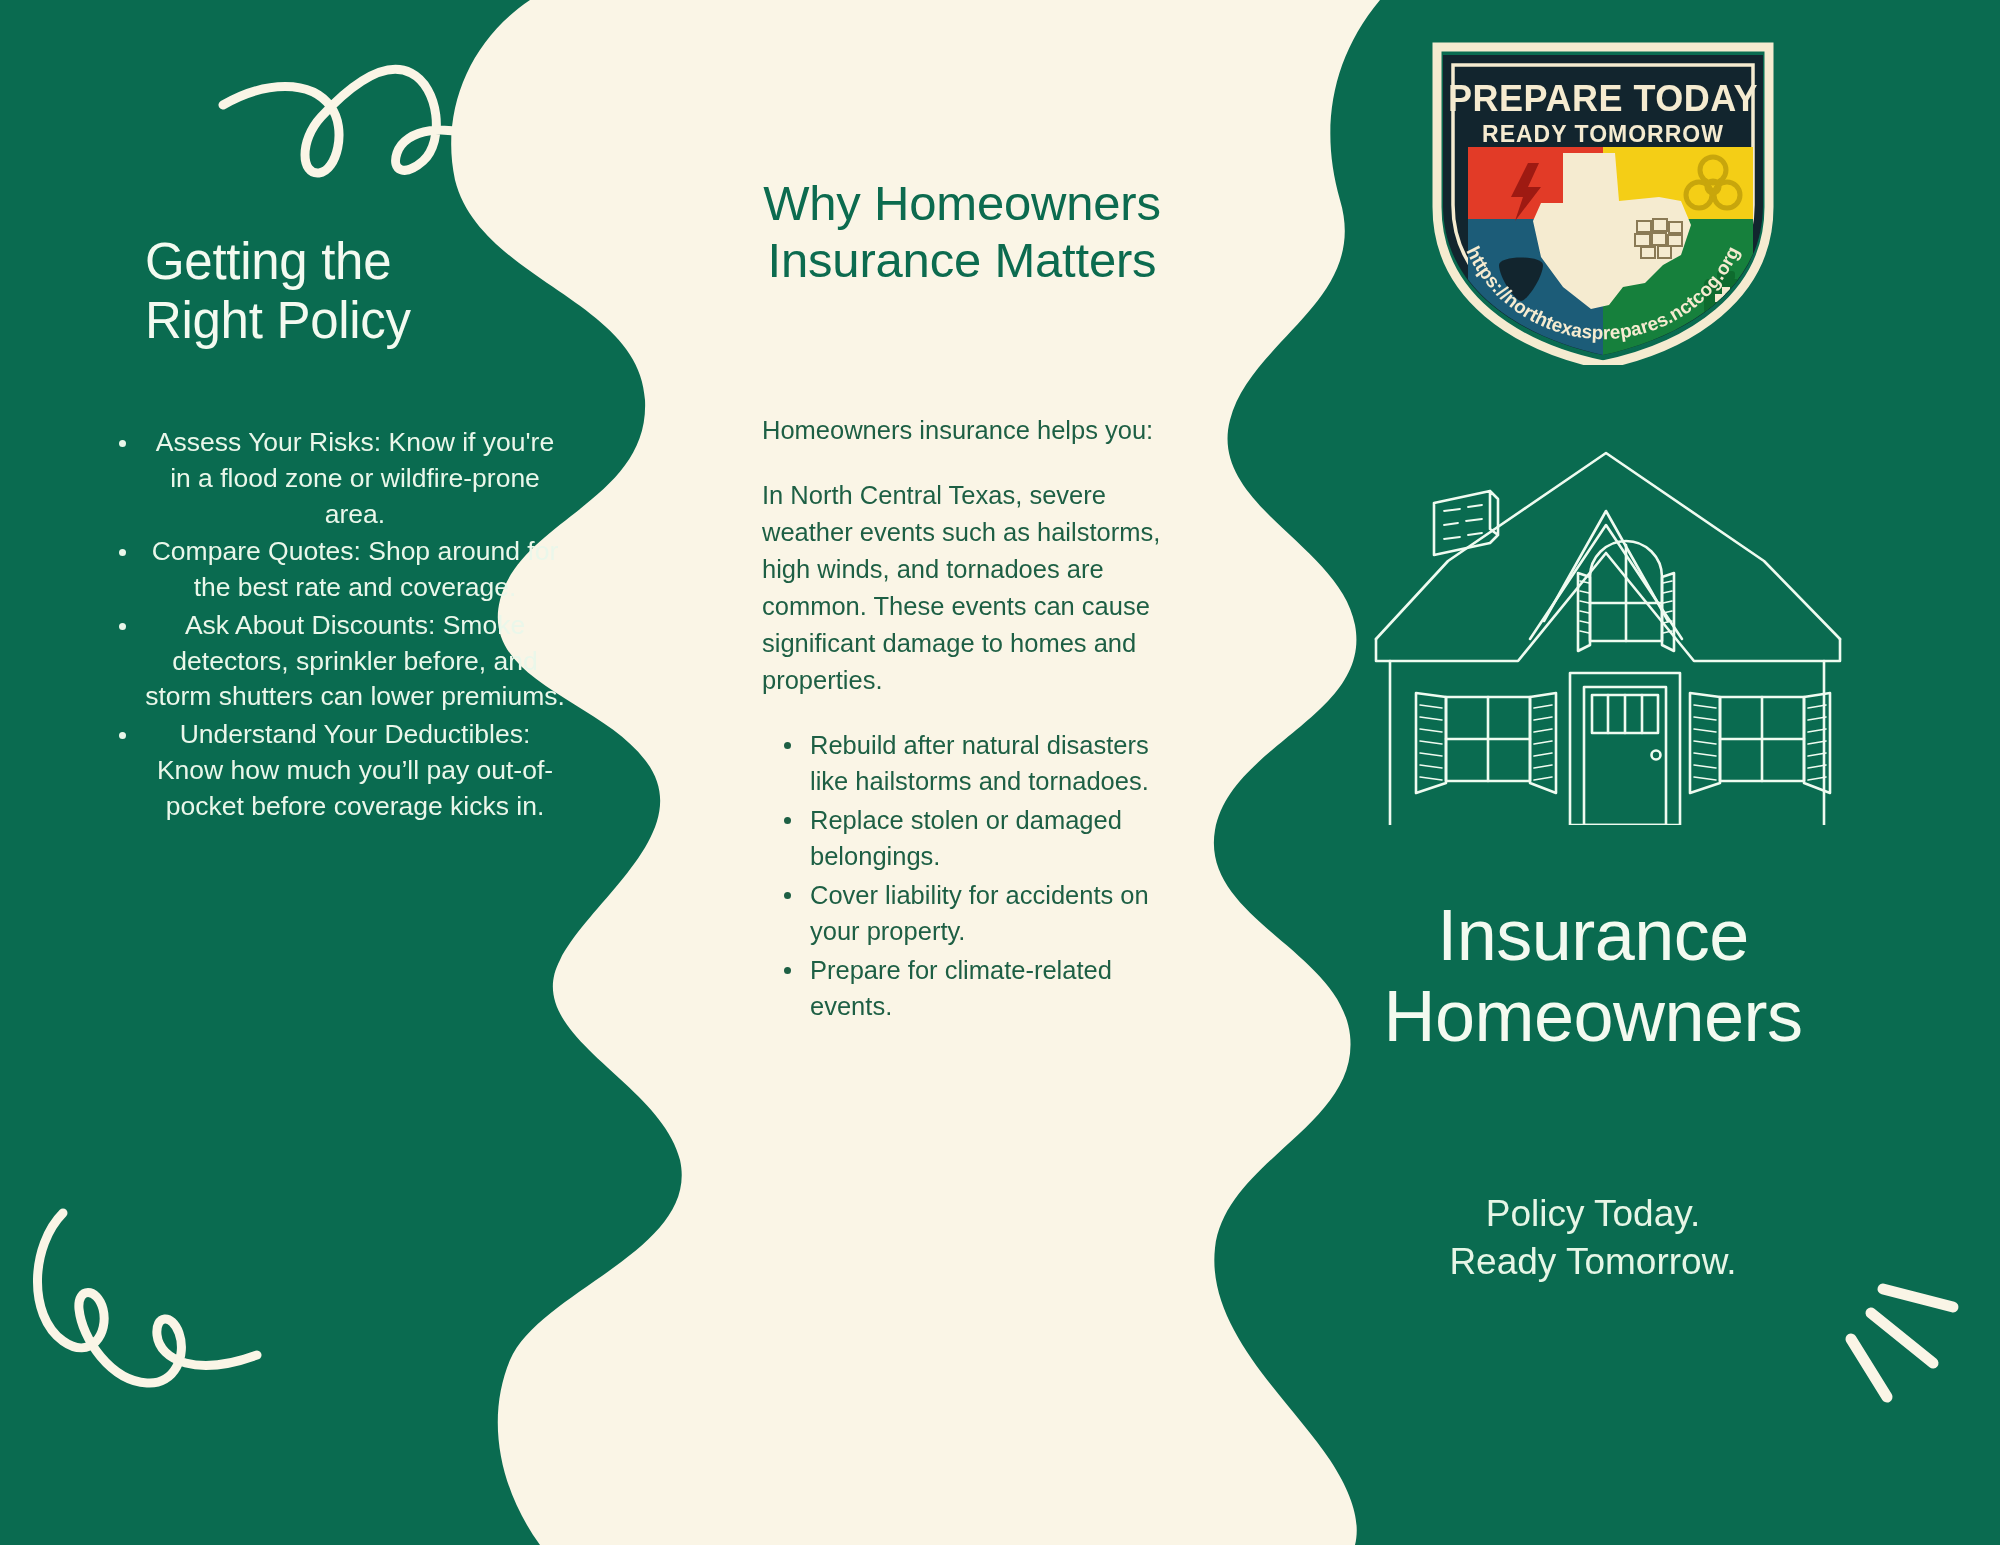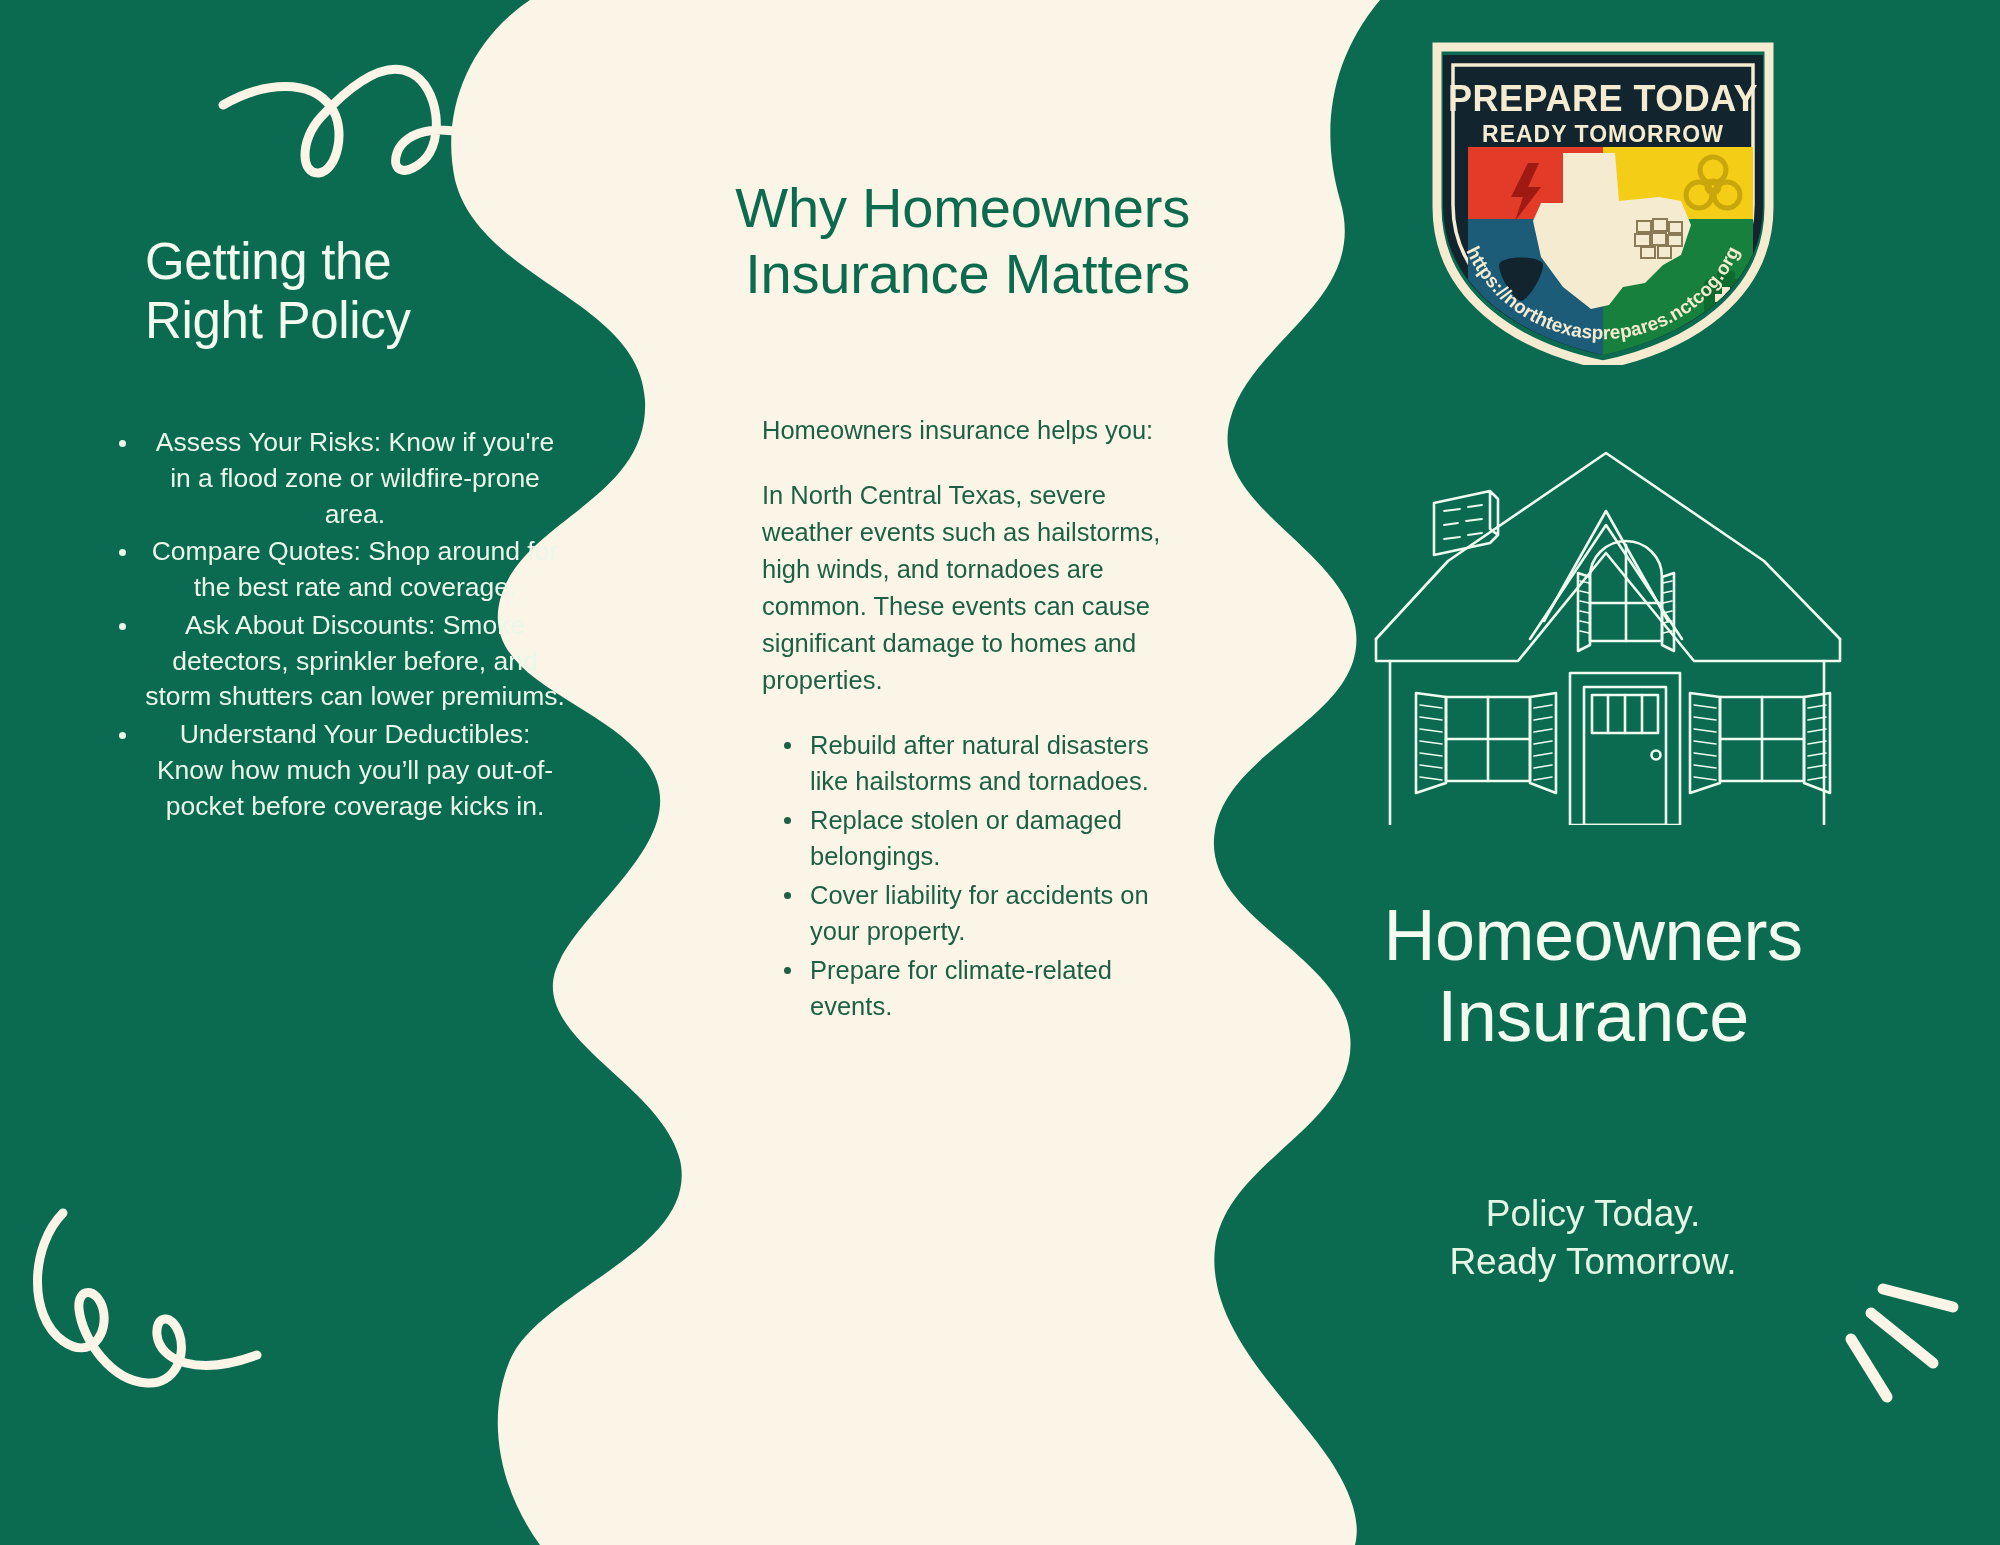--- a/index.html
+++ b/index.html
@@ -32,23 +32,23 @@
   }
   .left-list li{position:relative;margin-bottom:2px;text-align:center;}
   .left-list li::before{
     content:"";position:absolute;left:-26px;top:15px;
     width:7px;height:7px;border-radius:50%;background:#EAF7EA;
   }
 
   
   .mid-panel{position:absolute;left:700px;top:0;width:560px;height:1545px;z-index:5;}
   .mid-title{
-    position:absolute;left:0px;top:175px;width:490px;
-    text-align:right;color:#0C6B4F;
-    font-size:56px;line-height:1.17;font-weight:300;letter-spacing:-0.2px;
+    position:absolute;left:17px;top:175px;width:490px;
+    text-align:center;color:#0C6B4F;
+    font-size:49px;line-height:1.17;font-weight:300;letter-spacing:-0.2px;
   }
   .mid-body{
     position:absolute;left:62px;top:412px;width:430px;
     color:#1D5F44;font-size:25.5px;line-height:1.45;
   }
   .mid-body p{margin:0 0 28px 0;}
   .mid-list{
     margin:0;padding:0 0 0 48px;list-style:none;
     color:#1D5F44;font-size:25.5px;line-height:1.43;
   }
@@ -244,22 +244,22 @@
         <path d="M414,272 L414,356 M372,314 L456,314"></path>
         <path d="M342,268 L372,272 L372,358 L342,368 Z M456,272 L482,268 L482,368 L456,358 Z"></path>
         <path d="M346,280 L368,283 M346,292 L368,295 M346,304 L368,307 M346,316 L368,319
                  M346,328 L368,331 M346,340 L368,343 M346,352 L368,355
                  M460,283 L478,280 M460,295 L478,292 M460,307 L478,304 M460,319 L478,316
                  M460,331 L478,328 M460,343 L478,340 M460,355 L478,352" stroke-width="1.6"></path>
       </svg>
     </div>
 
     <div class="right-title">
+      <div>Insurance</div>
       <div>Homeowners</div>
-      <div>Insurance</div>
     </div>
 
     <div class="right-tag">
       <div>Policy Today.</div>
       <div>Ready Tomorrow.</div>
     </div>
   </div>
 
   <svg class="deco deco-top" width="280" height="230" viewBox="0 0 280 230" fill="none" stroke="#FAF5E6" stroke-width="9" stroke-linecap="round">
     <path d="M8,60 C50,36 96,34 116,62 C132,84 122,126 104,128 C86,130 84,96 106,72

